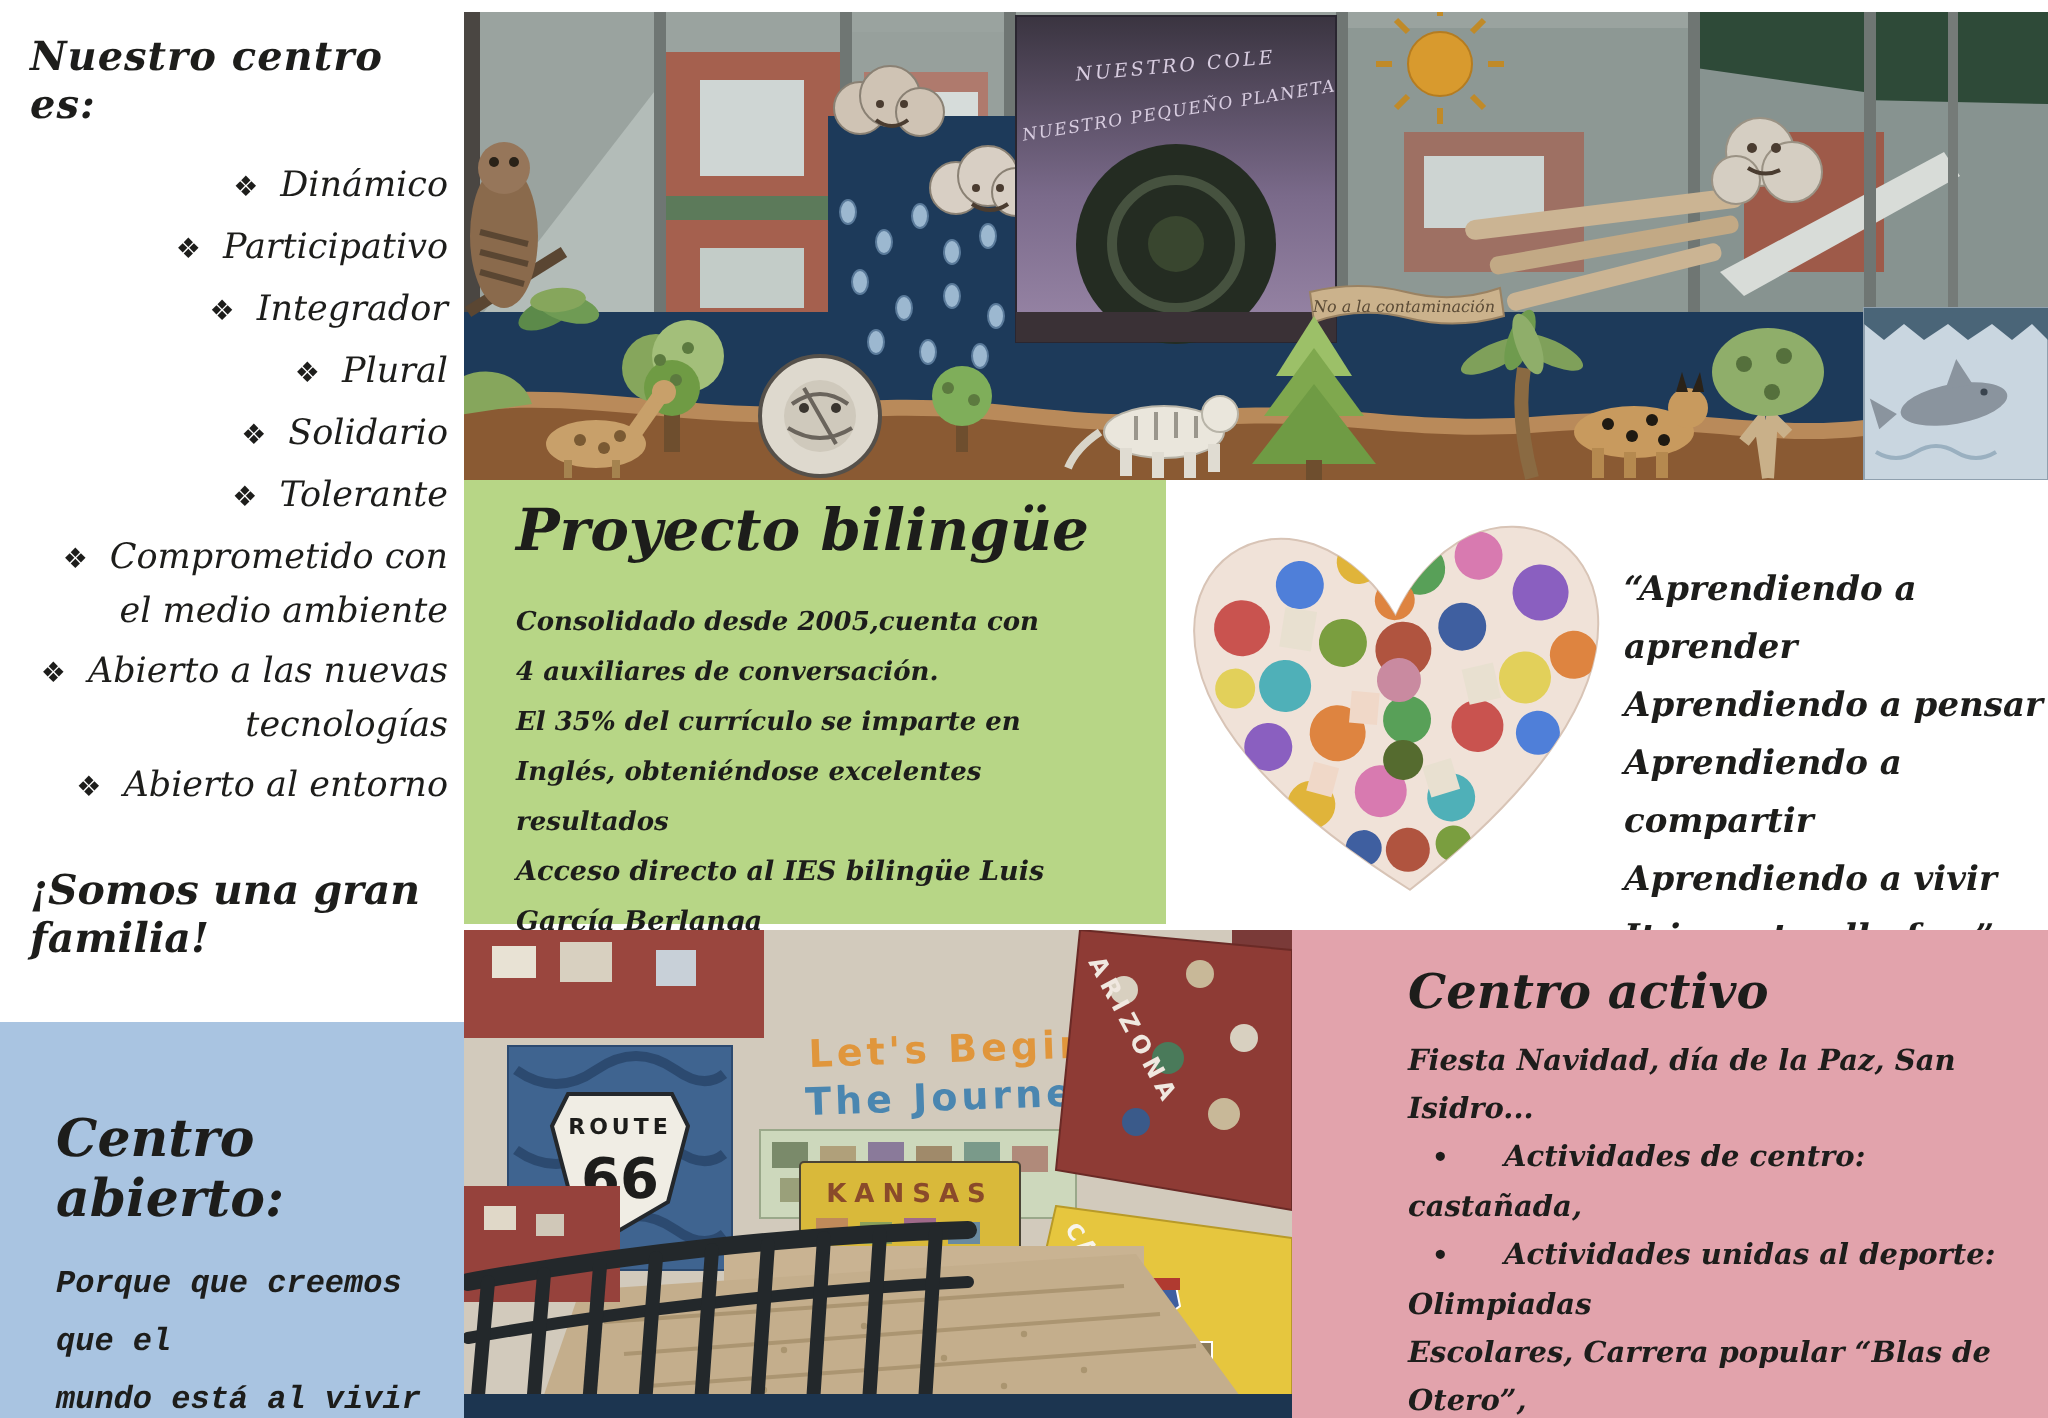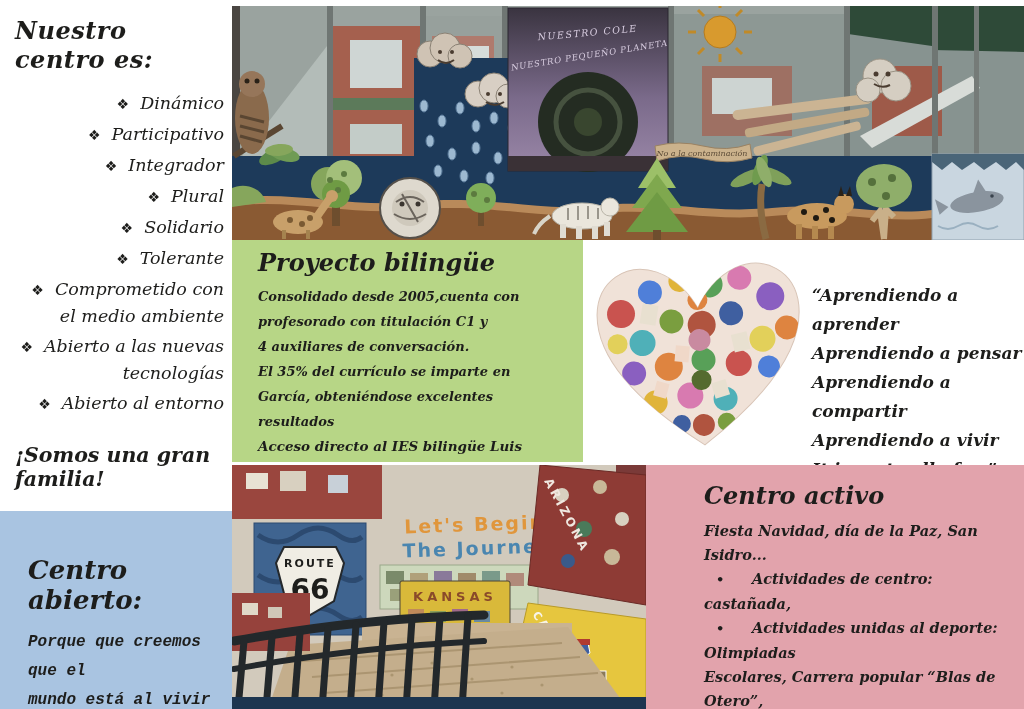--- a/index.html
+++ b/index.html
@@ -5,33 +5,33 @@
   html,body{margin:0;padding:0;background:#ffffff;}
   *{box-sizing:border-box;}
   .page{
     position:relative;width:1024px;height:709px;background:#ffffff;overflow:hidden;
     font-family:"DejaVu Serif",serif;font-style:italic;color:#1d1d1b;
   }
   h1,h2,p,ul,li{margin:0;padding:0;}
 
   
   .left-panel{position:absolute;left:0;top:0;width:232px;height:462px;padding:16px 8px 0 15px;background:#fff;}
-  .left-panel h1{font-size:24px;font-weight:700;letter-spacing:.5px;}
+  .left-panel h1{font-size:20px;font-weight:700;letter-spacing:.5px;}
   .left-panel ul{list-style:none;margin-top:16px;}
   .left-panel li{font-size:17.5px;line-height:26px;margin-bottom:4px;text-align:right;}
   .bullet{font-style:normal;font-family:"DejaVu Sans",sans-serif;font-size:14px;margin-right:11px;}
   .tagline{margin-top:26px;font-size:20.5px;font-weight:700;}
 
   
   .top-photo{position:absolute;left:232px;top:6px;width:792px;height:234px;}
   .top-photo svg{display:block;}
 
   
   .green-box{position:absolute;left:232px;top:240px;width:351px;height:222px;background:#b7d686;padding:8px 10px 0 26px;}
-  .green-box h2{font-size:24px;font-weight:700;margin-bottom:7px;}
+  .green-box h2{font-size:29px;font-weight:700;margin-bottom:17px;}
   .green-line{font-size:13px;line-height:25px;font-weight:600;}
   .green-line.wide{font-size:13.5px;}
 
   
   .heart-area{position:absolute;left:583px;top:240px;width:235px;height:222px;}
 
   
   .quote{position:absolute;left:812px;top:281px;width:212px;}
   .quote p{font-size:17px;line-height:29px;font-weight:700;}
 
@@ -297,24 +297,23 @@
         </g>
         <circle cx="760" cy="190" r="1.8" fill="#3a444e"></circle>
         <path d="M706,220 q10,6 20,0 q10,-6 20,0 q10,6 20,0" stroke="#9ab0c0" stroke-width="2" fill="none"></path>
       </g>
     </svg>
   </div>
 
   <section class="green-box">
     <h2>Proyecto bilingüe</h2>
     <p class="green-line">Consolidado  desde 2005,cuenta con</p>
-    <p class="green-line">profesorado con titulación C1 y</p>
     <p class="green-line">4 auxiliares de conversación.</p>
     <p class="green-line">El 35% del currículo  se imparte en</p>
-    <p class="green-line">García, obteniéndose excelentes</p>
+    <p class="green-line">Inglés, obteniéndose excelentes</p>
     <p class="green-line">resultados</p>
     <p class="green-line wide">Acceso directo al IES bilingüe Luis García Berlanga</p>
   </section>
 
   <div class="heart-area">
     <svg width="235" height="222" viewBox="0 0 235 222">
       <defs>
         <clipPath id="heartClip">
           <path d="M117,205 C50,158 14,112 16,70 C18,36 48,18 78,30 C97,38 110,54 117,68 C124,54 137,38 156,30 C186,18 216,36 218,70 C220,112 184,158 117,205 Z"></path>
         </clipPath>

